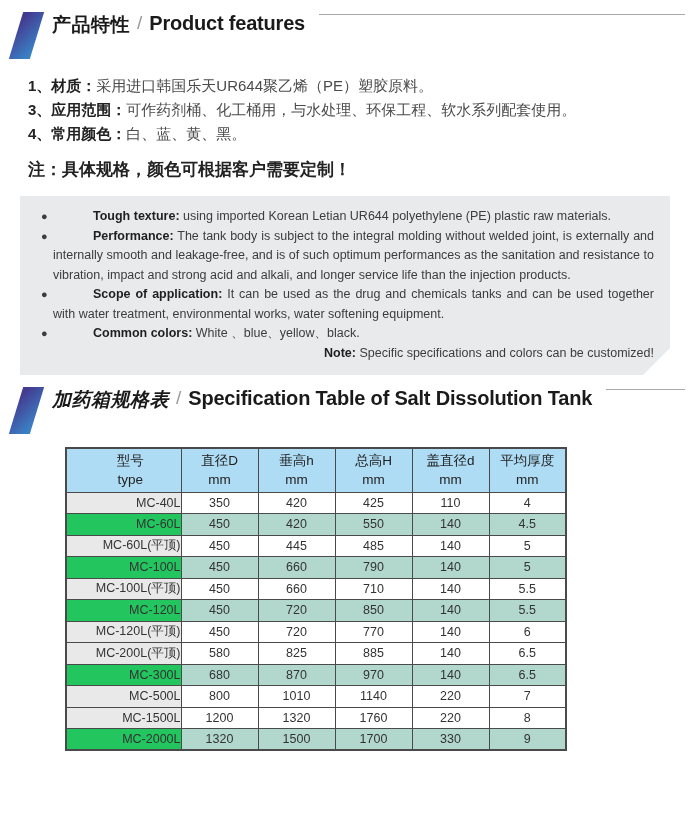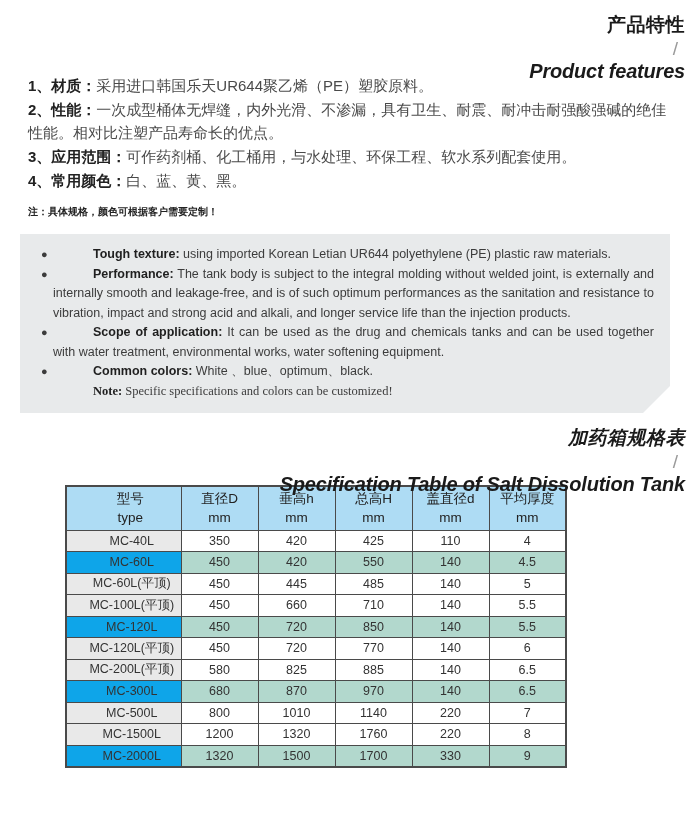--- a/index.html
+++ b/index.html
@@ -1,93 +1,92 @@
 <!DOCTYPE html>
 <html><head>
 <meta charset="utf-8">
 <style>
   * { margin: 0; padding: 0; box-sizing: border-box; }
   html, body { width: 691px; background: #ffffff; font-family: "Liberation Sans", "DejaVu Sans", sans-serif; }
   body { height: 827px; overflow: hidden; color: #3f3f3f; }
 
   
-  .section-header { display: flex; align-items: flex-end; margin: 12px 6px 0 10px; height: 50px; flex-direction: column; }
+  .section-header { display: flex; align-items: flex-start; margin: 12px 6px 0 10px; height: 50px; }
   .slash-icon {
     width: 21px; height: 47px; margin-right: 15px; margin-left: 6px;
     transform: skewX(-17deg);
     background: linear-gradient(125deg, #443a90 10%, #3a80c4 90%);
   }
   .title-cn { font-size: 19px; font-weight: 700; color: #1a1a1a; letter-spacing: 0.5px; }
   .title-cn.italic { font-style: italic; }
   .title-sep { font-size: 19px; color: #9a9a9a; margin: 0 7px; font-weight: 400; }
-  .title-en { font-size: 20px; font-weight: 700; font-style: italic; color: #1a1a1a; letter-spacing: -0.2px; }
+  .title-en { font-size: 20px; font-weight: 700; color: #1a1a1a; letter-spacing: -0.2px; }
   .title-rule { flex: 1 1 auto; height: 1px; background: #a8a8a8; margin-left: 14px; margin-top: 2px; }
 
   
   .features { margin: 12px 20px 0 28px; font-size: 15px; line-height: 23px; color: #4a4a4a; list-style: none; }
   .features li { margin-bottom: 1px; }
   .feat-label { font-weight: 700; color: #222; }
-  .cn-note { margin: 13px 0 0 28px; font-size: 10px; font-weight: 700; color: #222; }
+  .cn-note { margin: 13px 0 0 28px; font-size: 17px; font-weight: 700; color: #222; }
 
   
   .gray-box {
     margin: 15px 21px 0 20px; padding: 11px 16px 12px 22px;
     background: #e8eaeb;
     clip-path: polygon(0 0, 100% 0, 100% calc(100% - 27px), calc(100% - 27px) 100%, 0 100%);
     font-size: 12.5px; line-height: 19.5px; color: #3c3c3c;
   }
   .gray-box ul { list-style: none; }
   .gray-box li { position: relative; padding-left: 11px; text-align: justify; }
   .gray-box li .bullet { position: absolute; left: -1px; top: 0; font-size: 11px; }
   .gb-label { font-weight: 700; color: #1f1f1f; margin-left: 40px; }
-  .gb-note { padding-left: 11px; text-align: left; font-family: Liberation Serif, serif; }
+  .gb-note { padding-left: 11px; text-align: right; }
 
   
   .spec-table {
     border-collapse: collapse; margin: 10px 0 0 65px;
     border: 2px solid #4a4a4a;
     font-size: 12.5px; color: #333;
   }
   .spec-table th, .spec-table td { border: 1px solid #4a4a4a; }
   .spec-table th {
     background: #aedcf4; font-weight: 400; color: #222;
     width: 77px; height: 44px; font-size: 13.5px; line-height: 19px; text-align: center;
   }
   .spec-table th.model-col { width: 115px; padding-left: 13px; }
   .spec-table td { height: 21.5px; text-align: center; background: #ffffff; }
-  .spec-table td.model-col { background: #e9e9e9; text-align: center; padding-left: 16px; }
+  .spec-table td.model-col { background: #e9e9e9; text-align: right; padding-left: 16px; }
   .spec-table tr.shaded td { background: #b2d8cd; }
-  .spec-table tr.shaded td.model-col { background: #0ea5e9; }
+  .spec-table tr.shaded td.model-col { background: #22c55e; }
 </style>
 </head>
 <body>
 
 <div class="section-header">
   <div class="slash-icon"></div>
   <span class="title-cn">产品特性</span>
   <span class="title-sep">/</span>
   <span class="title-en">Product features</span>
   <div class="title-rule"></div>
 </div>
 
 <ul class="features">
     <li><span class="feat-label">1、材质：</span><span>采用进口韩国乐天UR644聚乙烯（PE）塑胶原料。</span></li>
-    <li><span class="feat-label">2、性能：</span><span>一次成型桶体无焊缝，内外光滑、不渗漏，具有卫生、耐震、耐冲击耐强酸强碱的绝佳性能。相对比注塑产品寿命长的优点。</span></li>
     <li><span class="feat-label">3、应用范围：</span><span>可作药剂桶、化工桶用，与水处理、环保工程、软水系列配套使用。</span></li>
     <li><span class="feat-label">4、常用颜色：</span><span>白、蓝、黄、黑。</span></li>
   </ul>
 
 <div class="cn-note">注：具体规格，颜色可根据客户需要定制！</div>
 
 <div class="gray-box">
   <ul>
       <li><span class="bullet">●</span><span class="gb-label">Tough texture:</span><span> using imported Korean Letian UR644 polyethylene (PE) plastic raw materials.</span></li>
       <li><span class="bullet">●</span><span class="gb-label">Performance:</span><span> The tank body is subject to the integral molding without welded joint, is externally and internally smooth and leakage-free, and is of such optimum performances as the sanitation and resistance to vibration, impact and strong acid and alkali, and longer service life than the injection products.</span></li>
       <li><span class="bullet">●</span><span class="gb-label">Scope of application:</span><span> It can be used as the drug and chemicals tanks and can be used together with water treatment, environmental works, water softening equipment.</span></li>
-      <li><span class="bullet">●</span><span class="gb-label">Common colors:</span><span> White 、blue、optimum、black.</span></li>
+      <li><span class="bullet">●</span><span class="gb-label">Common colors:</span><span> White 、blue、yellow、black.</span></li>
     </ul>
   <div class="gb-note"><span class="gb-label">Note:</span><span> Specific specifications and colors can be customized!</span></div>
 </div>
 
 <div class="section-header">
   <div class="slash-icon"></div>
   <span class="title-cn italic">加药箱规格表</span>
   <span class="title-sep">/</span>
   <span class="title-en">Specification Table of Salt Dissolution Tank</span>
   <div class="title-rule"></div>
@@ -140,20 +139,28 @@
         <td>4.5</td>
       </tr>
       <tr>
         <td class="model-col">MC-60L(平顶)</td>
         <td>450</td>
         <td>445</td>
         <td>485</td>
         <td>140</td>
         <td>5</td>
       </tr>
+      <tr class="shaded">
+        <td class="model-col">MC-100L</td>
+        <td>450</td>
+        <td>660</td>
+        <td>790</td>
+        <td>140</td>
+        <td>5</td>
+      </tr>
       <tr>
         <td class="model-col">MC-100L(平顶)</td>
         <td>450</td>
         <td>660</td>
         <td>710</td>
         <td>140</td>
         <td>5.5</td>
       </tr>
       <tr class="shaded">
         <td class="model-col">MC-120L</td>

